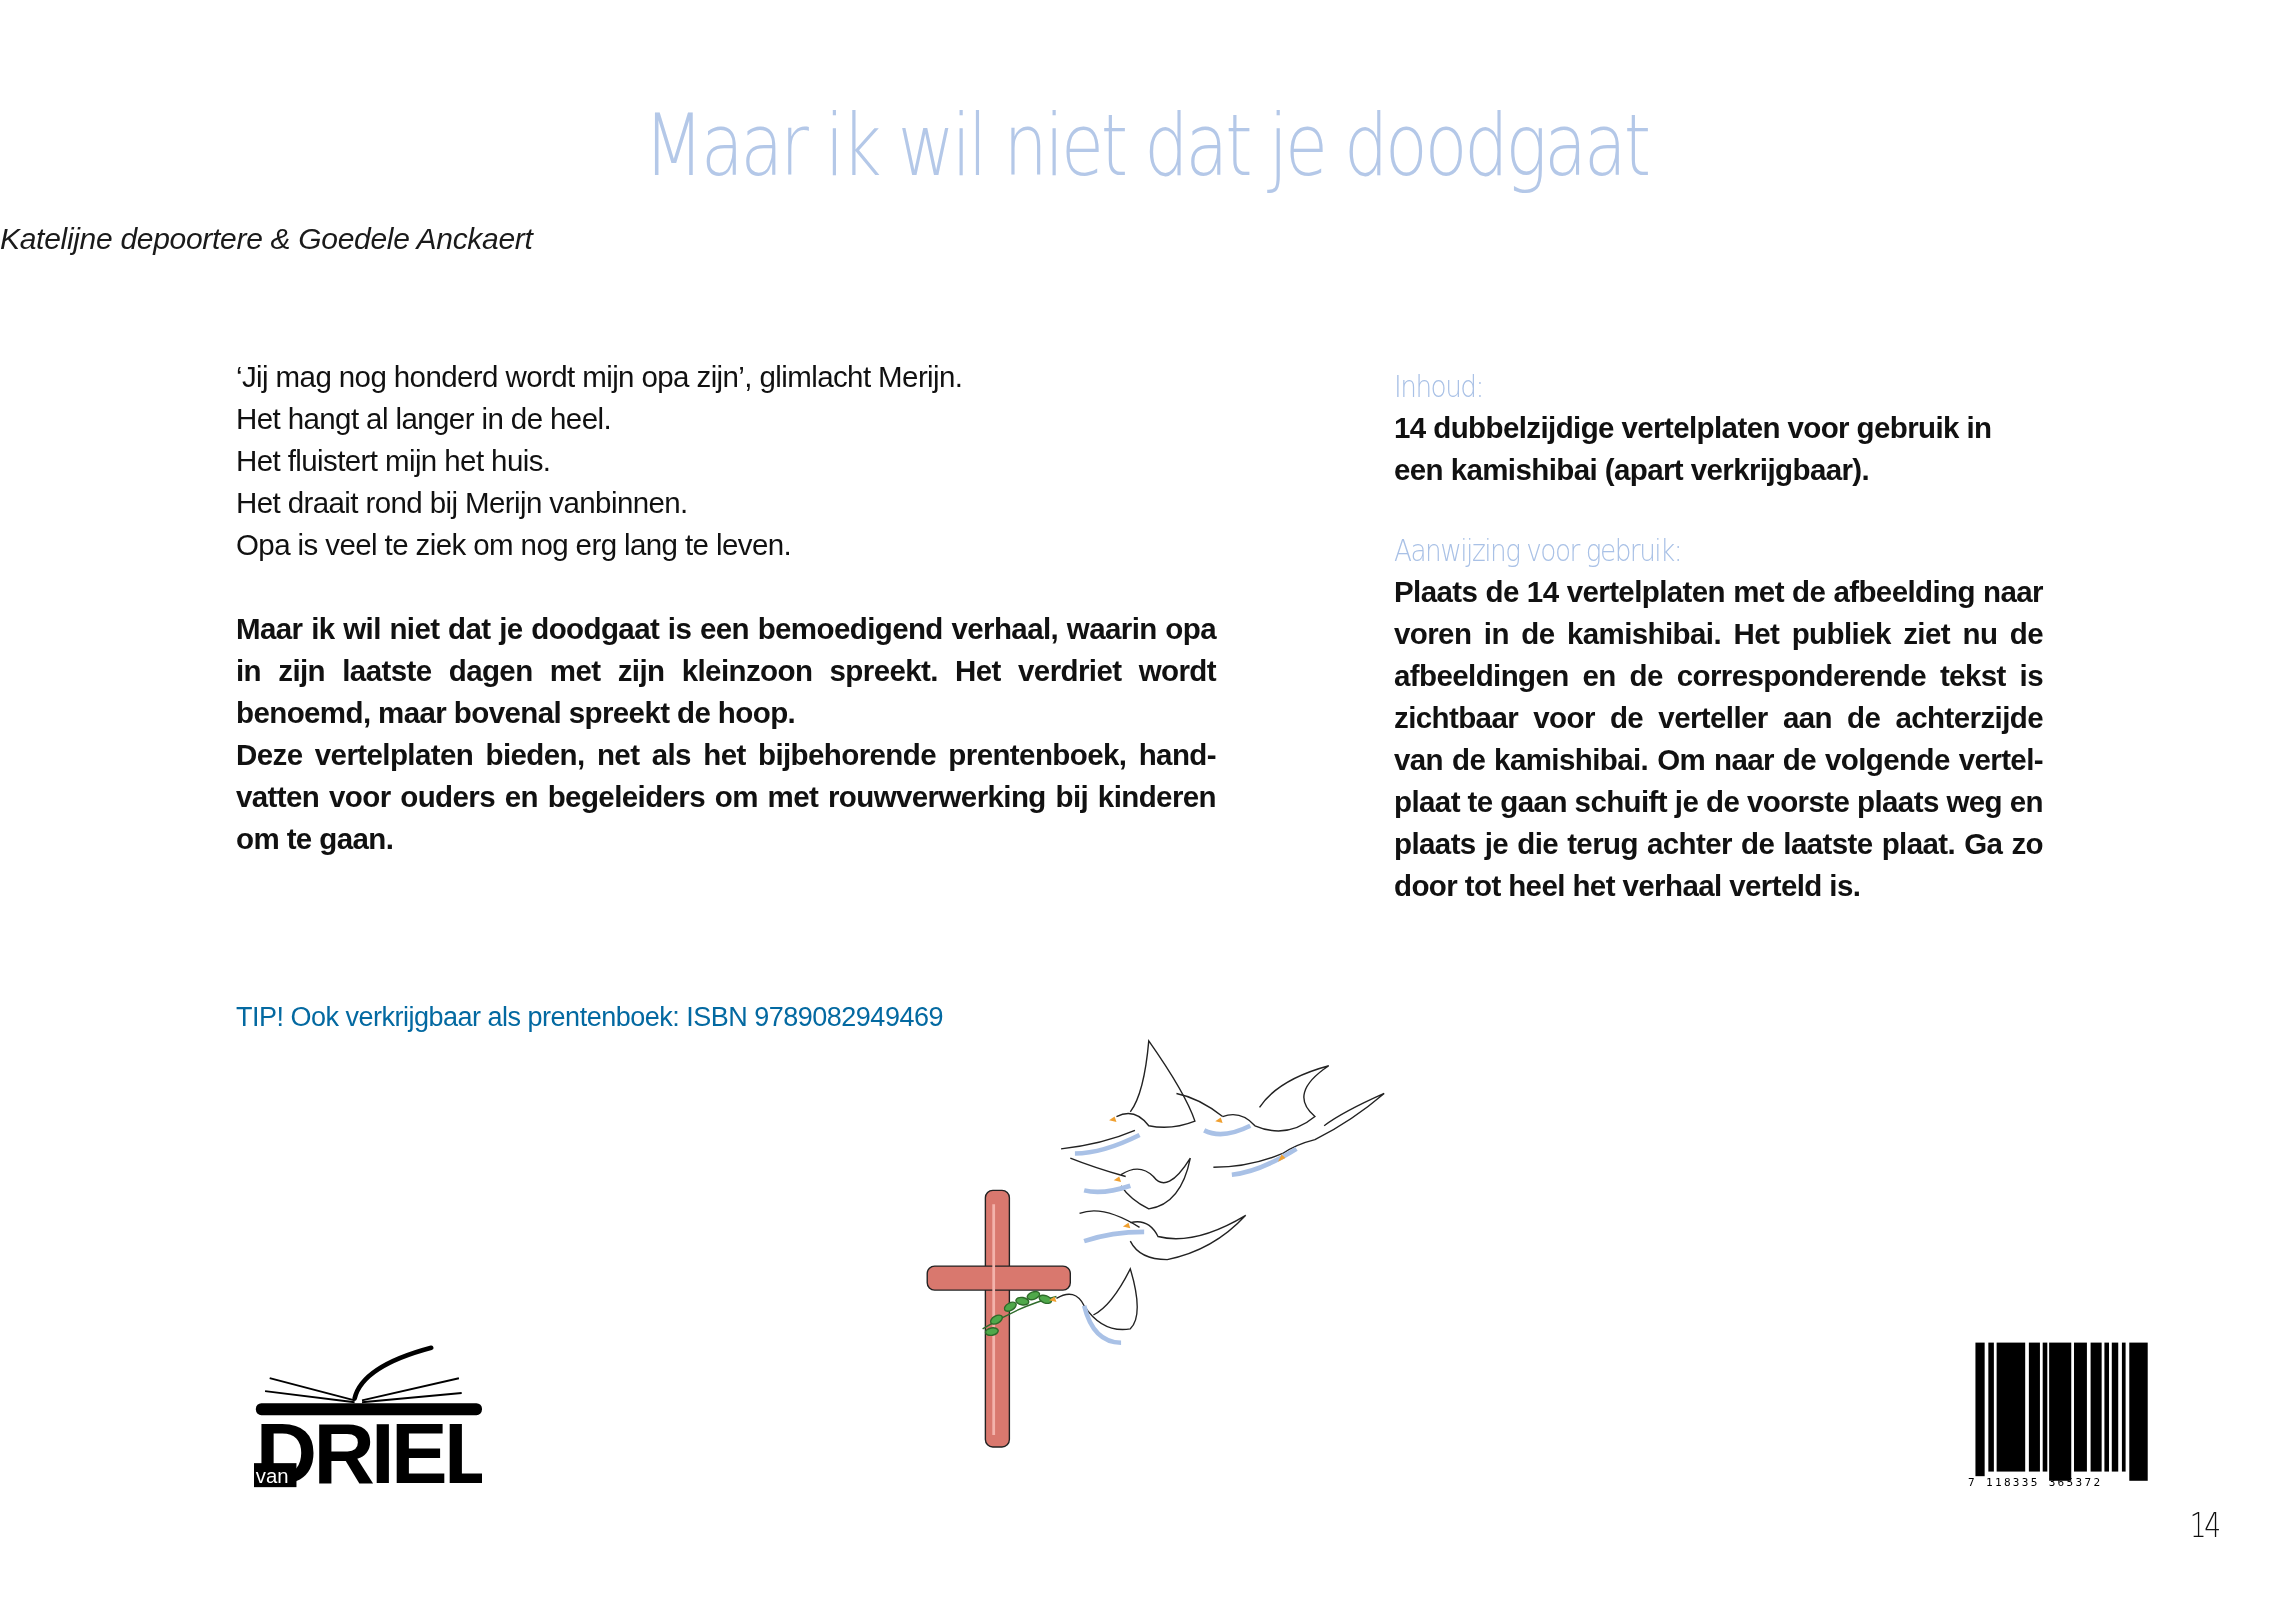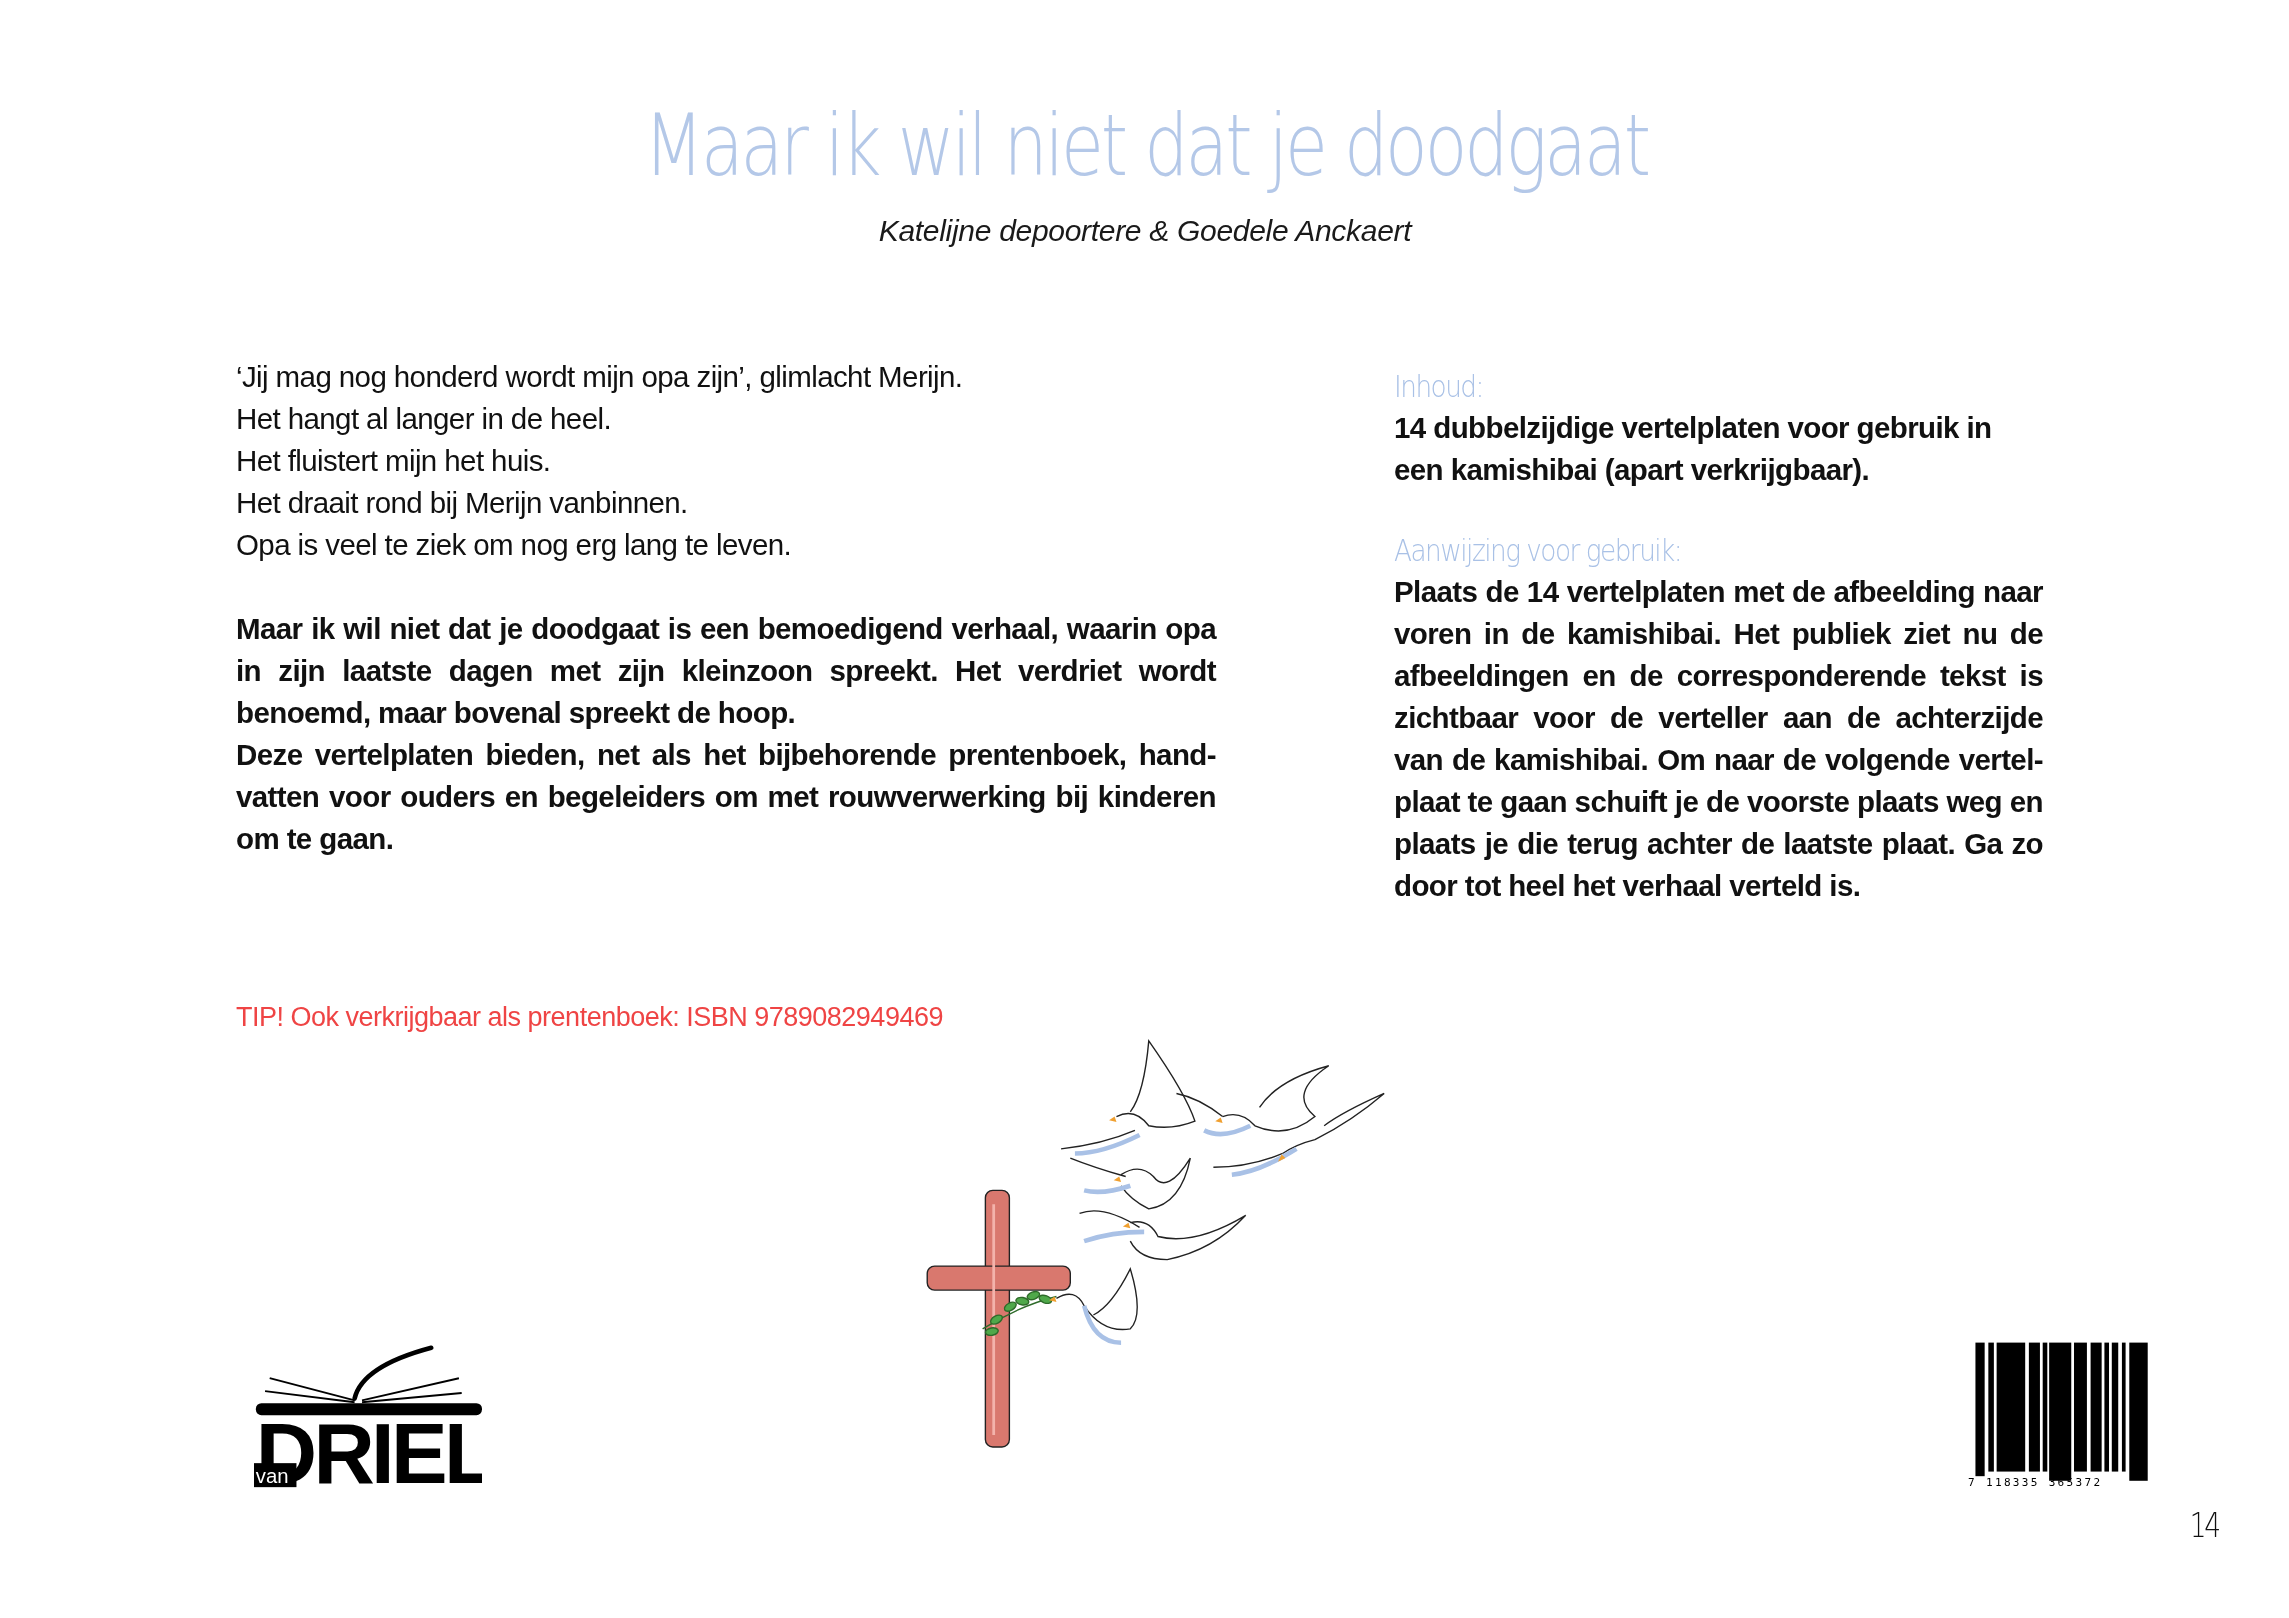--- a/index.html
+++ b/index.html
@@ -7,38 +7,38 @@
            font-family: "Liberation Sans", sans-serif; color: #111111; }
     .abs { position: absolute; }
     .title {
       left: 0; width: 2290px; top: 103px; text-align: center;
       font-family: "DejaVu Sans", sans-serif; font-weight: 300;
       font-size: 85px; letter-spacing: -3.7px; color: #b4c8e8;
       transform: scaleX(0.82); transform-origin: 1150px 0;
       white-space: nowrap; line-height: 1;
     }
     .subtitle {
-      left: 0; width: 2290px; top: 214px; text-align: center;
+      left: 0; width: 2290px; top: 222px; 
       font-style: italic; font-size: 30px; color: #1a1a1a;
       letter-spacing: -0.3px; white-space: nowrap;
     }
     .col-left { left: 236px; width: 980px; top: 356px; }
     .col-right { left: 1394px; width: 649px; top: 365px; }
     .body-text { font-size: 29.5px; line-height: 42px; letter-spacing: -0.6px; color: #111; }
     .line { display: block; white-space: nowrap; }
     .para { margin: 0; font-weight: bold; }
     .justify { text-align: justify; }
     .gap { height: 42px; }
     .heading {
       font-family: "DejaVu Sans", sans-serif; font-weight: 300;
       font-size: 31px; color: #a9c1e6; letter-spacing: -1.8px;
       transform: scaleX(0.85); transform-origin: 0 0; white-space: nowrap;
       line-height: 42px; display: block;
     }
-    .tip { left: 236px; top: 1002px; font-size: 27px; letter-spacing: -0.5px; color: #ef4444; white-space: nowrap; }
+    .tip { left: 236px; top: 1002px; font-size: 27px; letter-spacing: -0.5px; color: #0369a1; white-space: nowrap; }
     .logo { left: 242px; top: 1343px; width: 240px; height: 148px; }
     .illustration { left: 918px; top: 1038px; width: 480px; height: 434px; }
     .barcode { left: 1968px; top: 1338px; width: 189px; height: 152px; text-align: center; }
     .pagenum { left: 2186px; top: 1506px; font-family: "DejaVu Sans", sans-serif; font-weight: 300;
                font-size: 33px; color: #111; transform: scaleX(0.8); letter-spacing: -2.8px; }
   </style>
 </head>
 <body>
 
 <div class="abs title">Maar ik wil niet dat je doodgaat</div>

